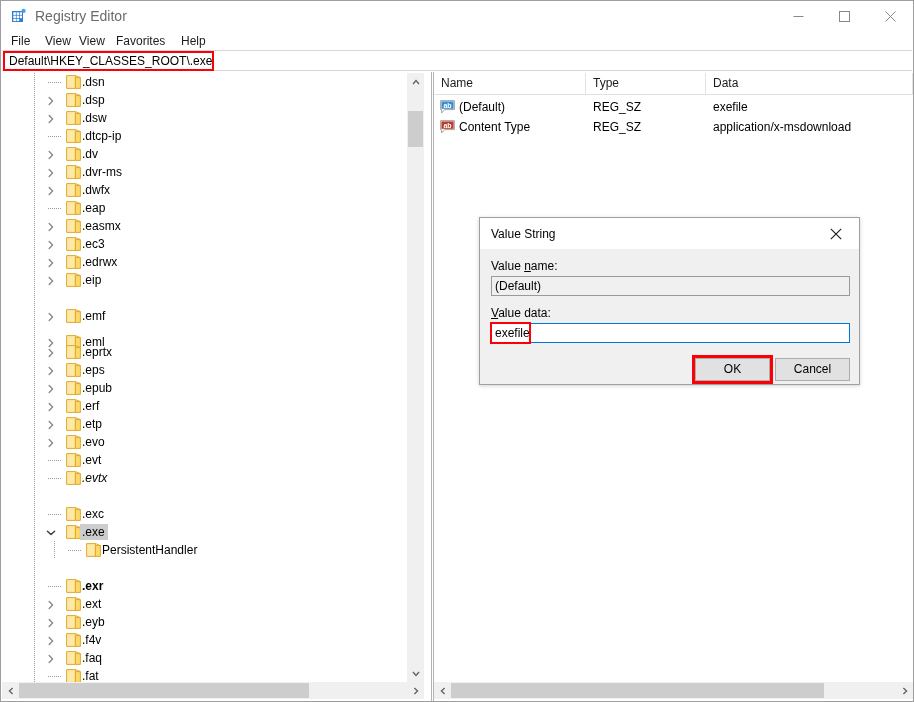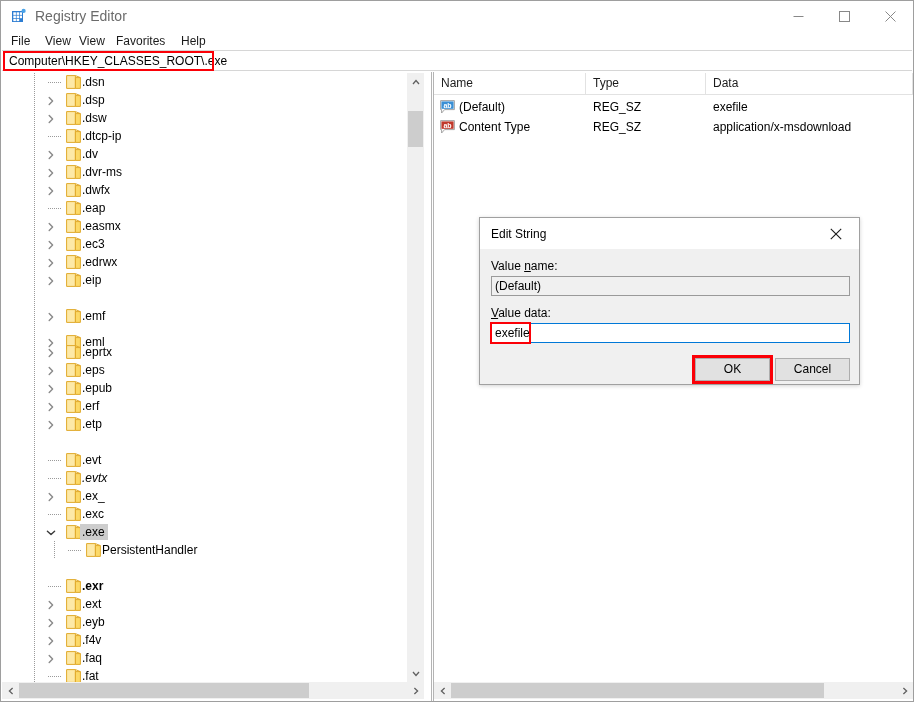--- a/index.html
+++ b/index.html
@@ -411,21 +411,21 @@
 
   <div id="menubar">
       <div class="menu-item" style="left: 6px;">File</div>
       <div class="menu-item" style="left: 40px;">View</div>
       <div class="menu-item" style="left: 74px;">View</div>
       <div class="menu-item" style="left: 111px;">Favorites</div>
       <div class="menu-item" style="left: 176px;">Help</div>
     </div>
 
   <div id="addressbar">
-    <span id="address-text">Computer\HKEY_CLASSES_ROOT\.exe</span>
+    <span id="address-text">Default\HKEY_CLASSES_ROOT\.exe</span>
   </div>
   <div id="address-annot"></div>
 
   <div id="pane-left">
     <div id="tree-clip">
         <div class="guide-v" style="left: 32px; top: 0px; height: 632px;"></div>
         <div class="tree-row" style="top: 0px;">
           <div class="guide-h" style="left: 46px; top: 9px; width: 14px;"></div>
           <span class="folder" style="left: 64px;"><svg width="15" height="14" viewBox="0 0 15 14">
               <path d="M0.6 0.6 H9.4 V13.4 H0.6 Z" fill="#fde9a8" stroke="#e0a92b" stroke-width="1"></path>
@@ -621,48 +621,48 @@
           <span class="chevron" style="left: 44px;"><svg width="10" height="10" viewBox="0 0 10 10">
               <path d="M3.2 1.4 L6.6 5 L3.2 8.6" fill="none" stroke="#8a8a8a" stroke-width="1.4" stroke-linecap="round" stroke-linejoin="round"></path>
             </svg></span>
           <span class="folder" style="left: 64px;"><svg width="15" height="14" viewBox="0 0 15 14">
               <path d="M0.6 0.6 H9.4 V13.4 H0.6 Z" fill="#fde9a8" stroke="#e0a92b" stroke-width="1"></path>
               <path d="M9.4 2.6 H14.4 V13.4 H9.4 Z" fill="#fcd968" stroke="#e0a92b" stroke-width="1"></path>
               <path d="M9.4 0.6 L14.4 2.6" fill="none" stroke="#e0a92b" stroke-width="1"></path>
             </svg></span>
           <span class="tree-label-box" style="left: 78px;">.etp</span>
         </div>
+        <div class="tree-row" style="top: 360px;">
+          <span class="chevron" style="left: 44px;"><svg width="10" height="10" viewBox="0 0 10 10">
+              <path d="M3.2 1.4 L6.6 5 L3.2 8.6" fill="none" stroke="#8a8a8a" stroke-width="1.4" stroke-linecap="round" stroke-linejoin="round"></path>
+            </svg></span>
+          <span class="folder" style="left: 64px;"><svg width="15" height="14" viewBox="0 0 15 14">
+              <path d="M0.6 0.6 H9.4 V13.4 H0.6 Z" fill="#fde9a8" stroke="#e0a92b" stroke-width="1"></path>
+              <path d="M9.4 2.6 H14.4 V13.4 H9.4 Z" fill="#fcd968" stroke="#e0a92b" stroke-width="1"></path>
+              <path d="M9.4 0.6 L14.4 2.6" fill="none" stroke="#e0a92b" stroke-width="1"></path>
+            </svg></span>
+          <span class="tree-label-box" style="left: 78px;">.evo</span>
+        </div>
         <div class="tree-row" style="top: 378px;">
           <div class="guide-h" style="left: 46px; top: 9px; width: 14px;"></div>
           <span class="folder" style="left: 64px;"><svg width="15" height="14" viewBox="0 0 15 14">
               <path d="M0.6 0.6 H9.4 V13.4 H0.6 Z" fill="#fde9a8" stroke="#e0a92b" stroke-width="1"></path>
               <path d="M9.4 2.6 H14.4 V13.4 H9.4 Z" fill="#fcd968" stroke="#e0a92b" stroke-width="1"></path>
               <path d="M9.4 0.6 L14.4 2.6" fill="none" stroke="#e0a92b" stroke-width="1"></path>
             </svg></span>
           <span class="tree-label-box" style="left: 78px;">.evt</span>
         </div>
         <div class="tree-row" style="top: 396px; font-style: italic;">
           <div class="guide-h" style="left: 46px; top: 9px; width: 14px;"></div>
           <span class="folder" style="left: 64px;"><svg width="15" height="14" viewBox="0 0 15 14">
               <path d="M0.6 0.6 H9.4 V13.4 H0.6 Z" fill="#fde9a8" stroke="#e0a92b" stroke-width="1"></path>
               <path d="M9.4 2.6 H14.4 V13.4 H9.4 Z" fill="#fcd968" stroke="#e0a92b" stroke-width="1"></path>
               <path d="M9.4 0.6 L14.4 2.6" fill="none" stroke="#e0a92b" stroke-width="1"></path>
             </svg></span>
           <span class="tree-label-box" style="left: 78px;">.evtx</span>
-        </div>
-        <div class="tree-row" style="top: 414px;">
-          <span class="chevron" style="left: 44px;"><svg width="10" height="10" viewBox="0 0 10 10">
-              <path d="M3.2 1.4 L6.6 5 L3.2 8.6" fill="none" stroke="#8a8a8a" stroke-width="1.4" stroke-linecap="round" stroke-linejoin="round"></path>
-            </svg></span>
-          <span class="folder" style="left: 64px;"><svg width="15" height="14" viewBox="0 0 15 14">
-              <path d="M0.6 0.6 H9.4 V13.4 H0.6 Z" fill="#fde9a8" stroke="#e0a92b" stroke-width="1"></path>
-              <path d="M9.4 2.6 H14.4 V13.4 H9.4 Z" fill="#fcd968" stroke="#e0a92b" stroke-width="1"></path>
-              <path d="M9.4 0.6 L14.4 2.6" fill="none" stroke="#e0a92b" stroke-width="1"></path>
-            </svg></span>
-          <span class="tree-label-box" style="left: 78px;">.ex_</span>
         </div>
         <div class="tree-row" style="top: 432px;">
           <div class="guide-h" style="left: 46px; top: 9px; width: 14px;"></div>
           <span class="folder" style="left: 64px;"><svg width="15" height="14" viewBox="0 0 15 14">
               <path d="M0.6 0.6 H9.4 V13.4 H0.6 Z" fill="#fde9a8" stroke="#e0a92b" stroke-width="1"></path>
               <path d="M9.4 2.6 H14.4 V13.4 H9.4 Z" fill="#fcd968" stroke="#e0a92b" stroke-width="1"></path>
               <path d="M9.4 0.6 L14.4 2.6" fill="none" stroke="#e0a92b" stroke-width="1"></path>
             </svg></span>
           <span class="tree-label-box" style="left: 78px;">.exc</span>
         </div>
@@ -821,21 +821,21 @@
       <div class="sb-arrow" style="right:0; top:0; width:17px; height:17px;">
         <svg width="6" height="8" viewBox="0 0 6 8">
             <path d="M1.4 1 L4.6 4 L1.4 7" fill="none" stroke="#606060" stroke-width="1.3"></path>
           </svg>
       </div>
     </div>
   </div>
 
   <div id="dialog">
     <div id="dlg-titlebar">
-      <span id="dlg-title">Edit String</span>
+      <span id="dlg-title">Value String</span>
       <div id="dlg-close">
         <svg width="12" height="12" viewBox="0 0 12 12">
             <line x1="0.8" y1="0.8" x2="11.2" y2="11.2" stroke="#1b1b1b" stroke-width="1.1"></line>
             <line x1="11.2" y1="0.8" x2="0.8" y2="11.2" stroke="#1b1b1b" stroke-width="1.1"></line>
           </svg>
       </div>
     </div>
 
     <div class="dlg-label" style="left:11px; top:41px;"><span>Value </span><u>n</u><span>ame:</span></div>
     <div id="value-name-field">(Default)</div>

